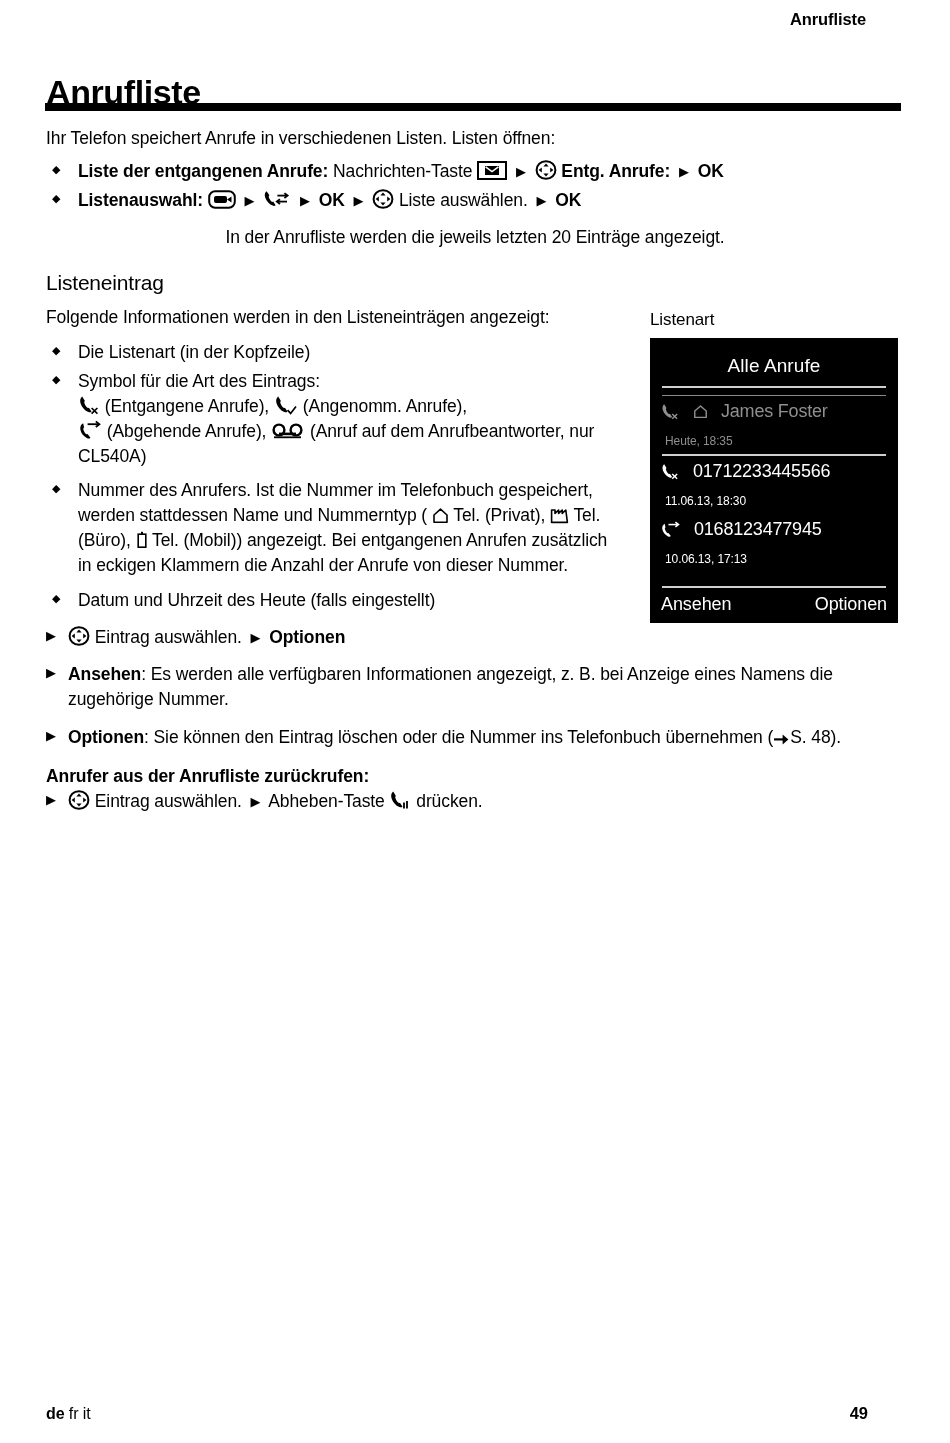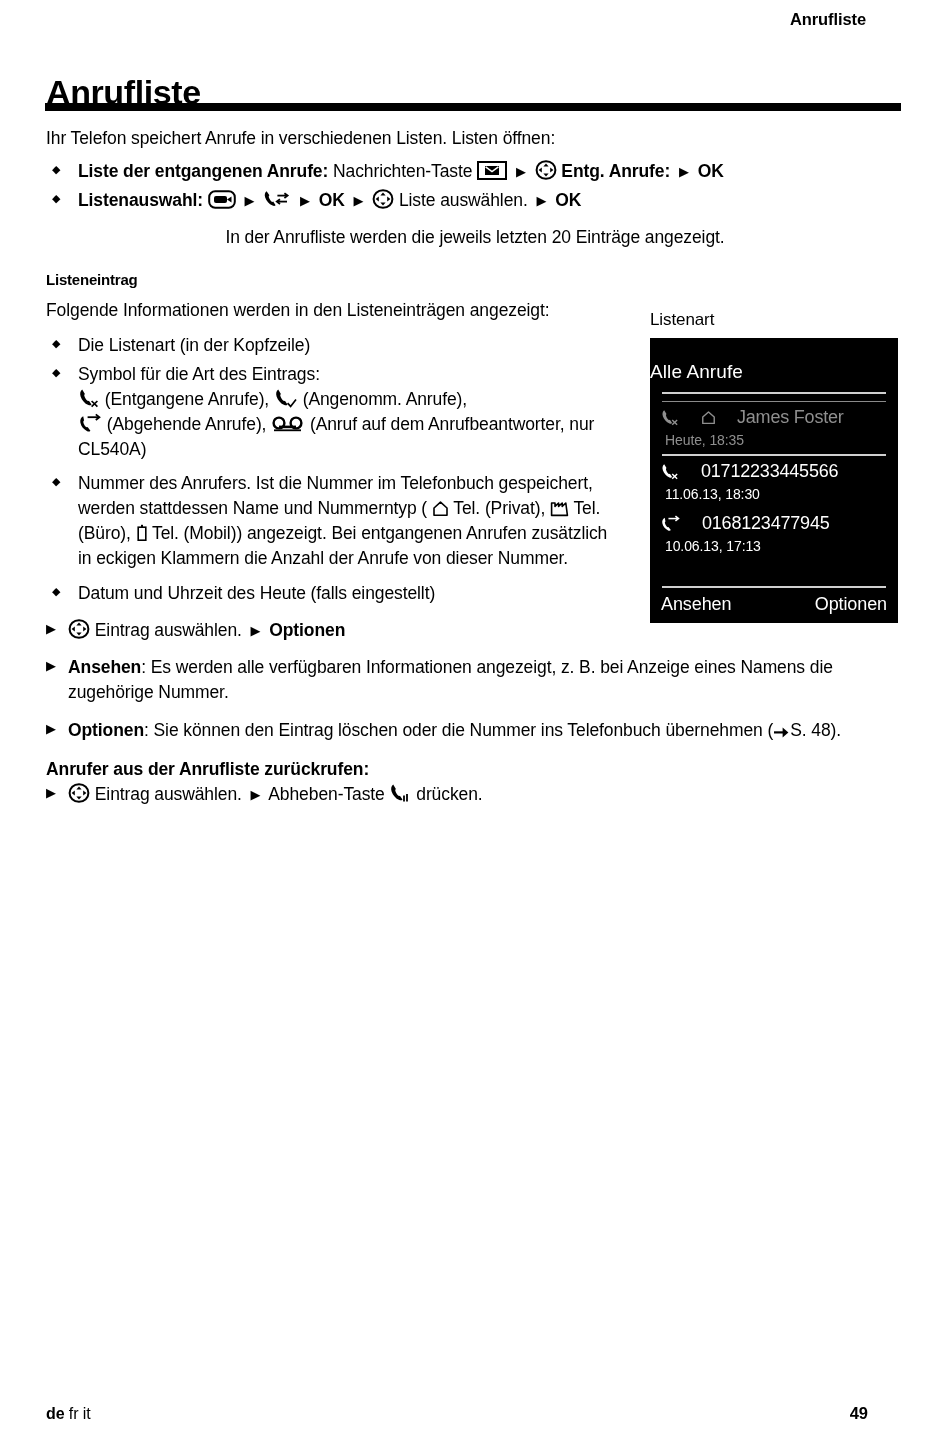--- a/index.html
+++ b/index.html
@@ -96,22 +96,22 @@
   }
   .step-row .tri {
     flex: 0 0 auto;
     width: 22px;
     font-size: 13px;
     line-height: 1.75;
   }
   .step-row .stxt { flex: 1 1 auto; }
 
   .sub-head {
-    font-size: 15px;
-    font-weight: bold;
+    font-size: 21px;
+    font-weight: normal;
     letter-spacing: -0.2px;
     margin: 22px 0 10px 0;
   }
   .bold-line {
     font-size: 17.5px;
     font-weight: bold;
     letter-spacing: -0.1px;
     margin: 16px 0 0 0;
   }
   b, strong { font-weight: bold; }
@@ -147,23 +147,23 @@
     width: 248px;
     height: 285px;
     background: #000000;
     position: relative;
     box-sizing: border-box;
     color: #ffffff;
     font-size: 16px;
     overflow: hidden;
   }
   .disp-title {
-    text-align: left;
+    text-align: center;
     font-size: 19px;
-    padding-top: 23px;
+    padding-top: 17px;
     letter-spacing: 0.1px;
   }
   .disp-rule-thick {
     height: 2px;
     background: #cfcfcf;
     margin: 9px 12px 0 12px;
   }
   .disp-rule-thin {
     height: 1px;
     background: #8a8a8a;
@@ -175,26 +175,26 @@
     margin: 6px 12px 0 12px;
   }
   .entry {
     padding: 5px 0 0 10px;
   }
   .entry .line1 {
     display: flex;
     align-items: center;
     font-size: 18px;
     letter-spacing: -0.2px;
-    gap: 21px;
+    gap: 13px;
   }
   .entry .line2 {
-    font-size: 14px;
+    font-size: 12px;
     padding-left: 5px;
-    margin-top: 4px;
+    margin-top: 12px;
     letter-spacing: -0.1px;
   }
   .entry.dim { color: #8f8f8f; }
   .entry.dim .line2 { color: #8f8f8f; }
   .softkeys {
     position: absolute;
     left: 0;
     right: 0;
     bottom: 0;
     padding: 0 0 8px 0;

